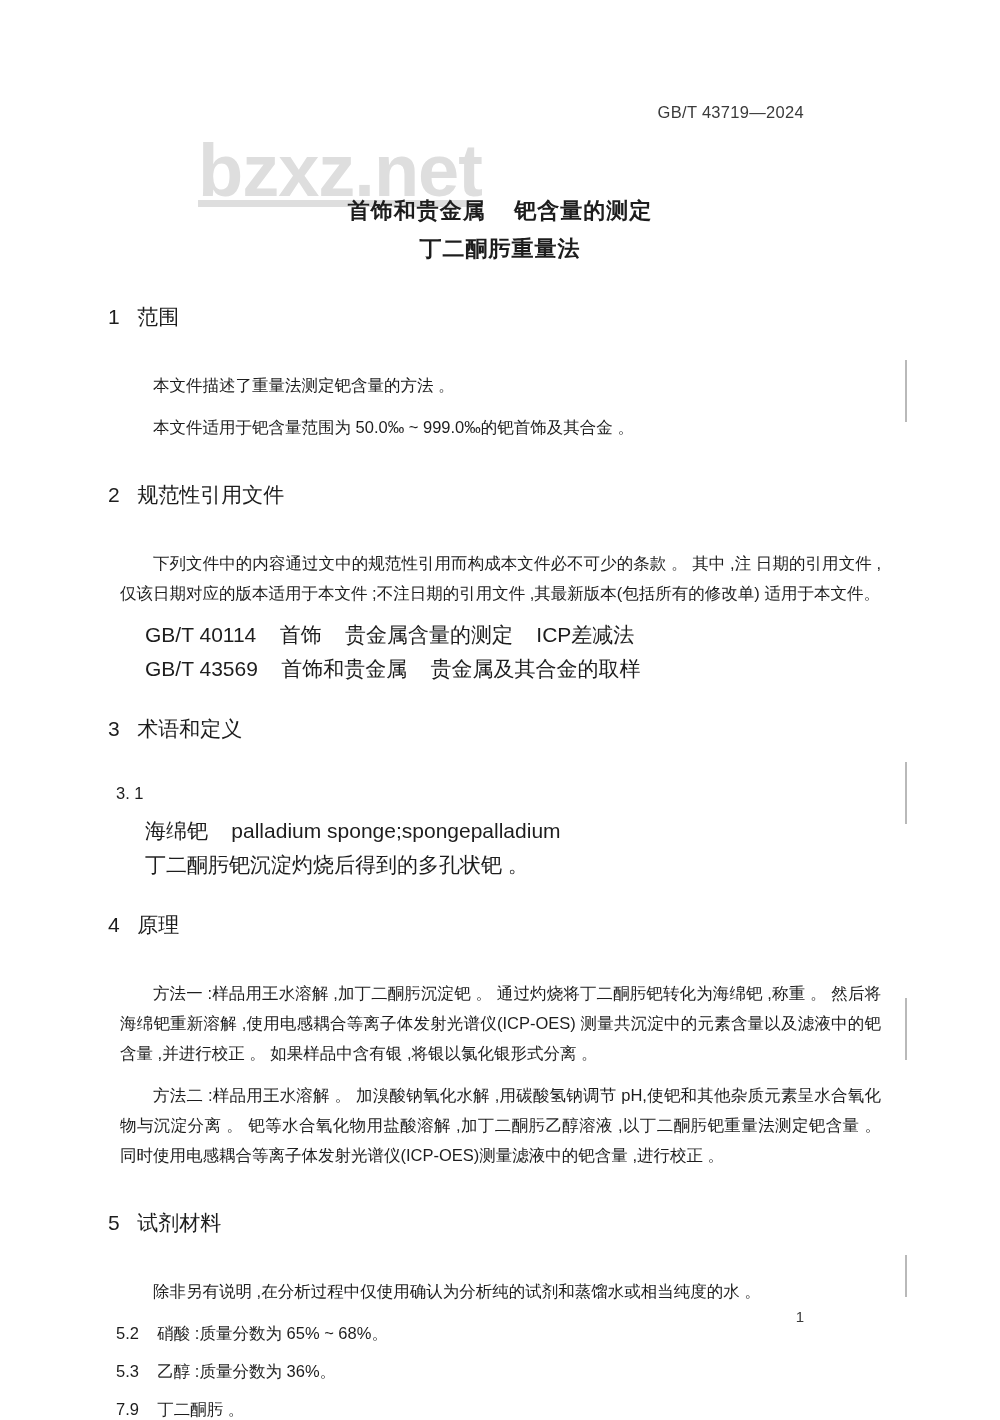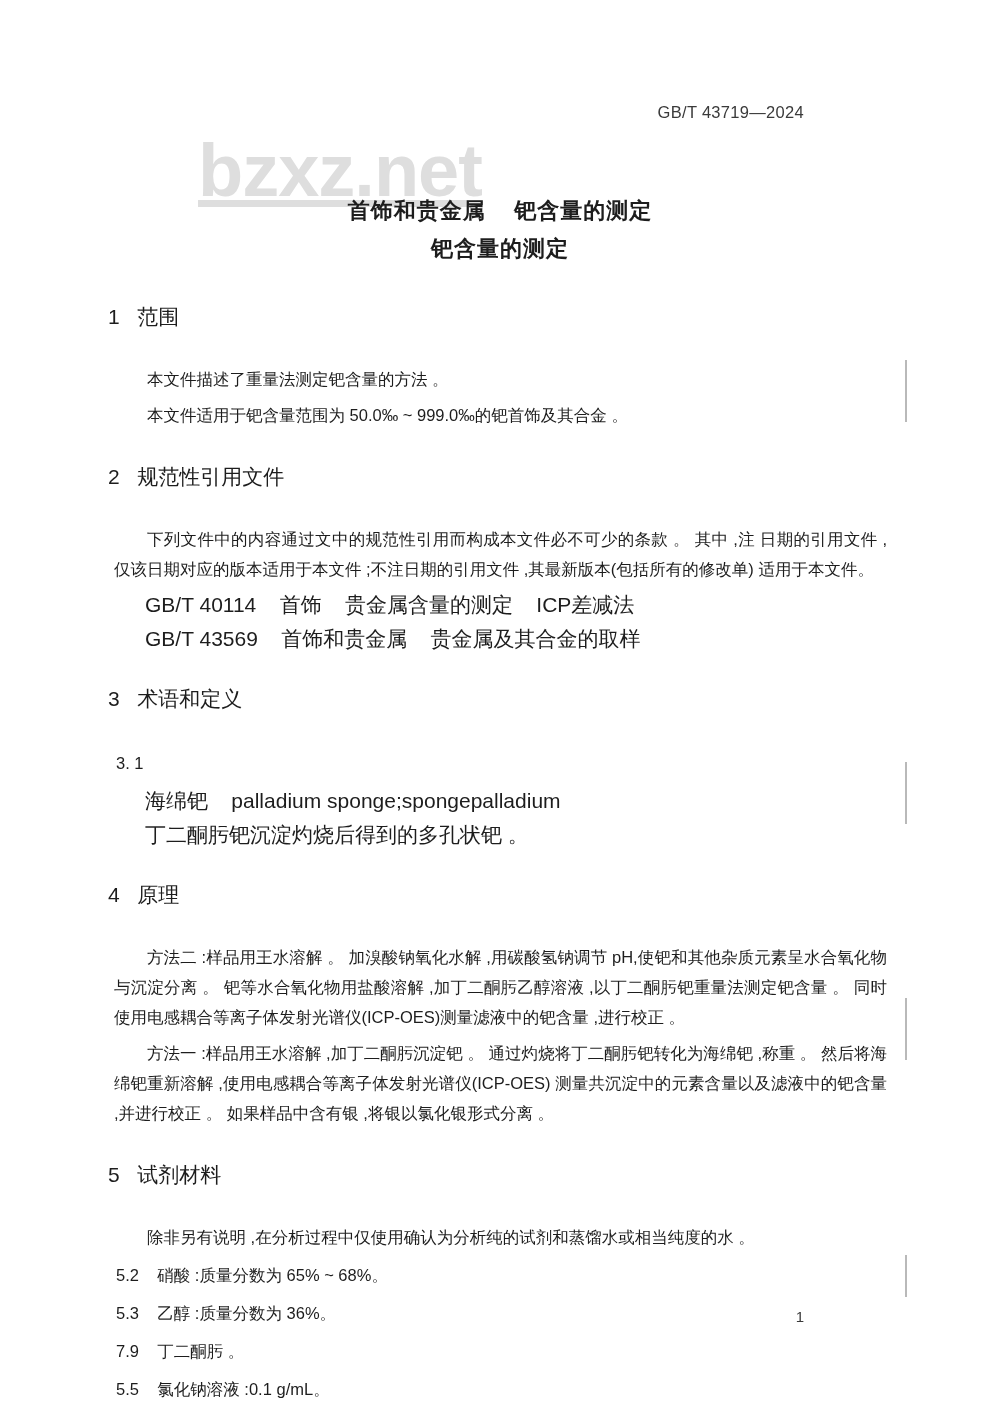--- a/index.html
+++ b/index.html
@@ -82,21 +82,21 @@
     margin: 0;
     padding: 0;
     white-space: pre;
     line-height: 22px;
   }
 
   .para {
     font-size: 16.5px;
     line-height: 30px;
     color: #1d1d1d;
-    margin: 6px;
+    margin: 12px;
     text-align: justify;
     text-justify: inter-ideograph;
   }
   .para.indent { text-indent: 33px; }
   .para.nowrap { white-space: pre; }
 
   .spacer-lg { height: 30px; }
 
   .hang {
     font-size: 21px;
@@ -136,21 +136,21 @@
 <body>
 
 <div class="page">
 
   <div class="header-std-no">GB/T 43719—2024</div>
 
   <div class="watermark">bzxz.net</div>
 
   <div class="title-block">
     <div class="title-line">首饰和贵金属    钯含量的测定</div>
-    <div class="title-line">钯含量的测定</div>
+    <div class="title-line">丁二酮肟重量法</div>
   </div>
 
   <div class="change-bar" style="left:905px; top:360px; height:62px;"></div>
   <div class="change-bar" style="left:905px; top:762px; height:62px;"></div>
   <div class="change-bar" style="left:905px; top:998px; height:62px;"></div>
   <div class="change-bar" style="left:905px; top:1255px; height:42px;"></div>
 
   <div class="body-col">
 
     <div class="clause-head">1   范围</div>
@@ -171,22 +171,22 @@
     <div class="clause-head">3   术语和定义</div>
     <div class="spacer-lg"></div>
     <p class="flush">3. 1</p>
     <p class="hang">海绵钯    palladium sponge;spongepalladium</p>
     <p class="hang">丁二酮肟钯沉淀灼烧后得到的多孔状钯 。</p>
 
     <div class="spacer-lg"></div>
 
     <div class="clause-head">4   原理</div>
     <div class="spacer-lg"></div>
+    <p class="para indent">方法一 :样品用王水溶解 ,加丁二酮肟沉淀钯 。 通过灼烧将丁二酮肟钯转化为海绵钯 ,称重 。 然后将海绵钯重新溶解 ,使用电感耦合等离子体发射光谱仪(ICP-OES) 测量共沉淀中的元素含量以及滤液中的钯含量 ,并进行校正 。 如果样品中含有银 ,将银以氯化银形式分离 。</p>
     <p class="para indent">方法二 :样品用王水溶解 。 加溴酸钠氧化水解 ,用碳酸氢钠调节 pH,使钯和其他杂质元素呈水合氧化物与沉淀分离 。 钯等水合氧化物用盐酸溶解 ,加丁二酮肟乙醇溶液 ,以丁二酮肟钯重量法测定钯含量 。 同时使用电感耦合等离子体发射光谱仪(ICP-OES)测量滤液中的钯含量 ,进行校正 。</p>
-    <p class="para indent">方法一 :样品用王水溶解 ,加丁二酮肟沉淀钯 。 通过灼烧将丁二酮肟钯转化为海绵钯 ,称重 。 然后将海绵钯重新溶解 ,使用电感耦合等离子体发射光谱仪(ICP-OES) 测量共沉淀中的元素含量以及滤液中的钯含量 ,并进行校正 。 如果样品中含有银 ,将银以氯化银形式分离 。</p>
 
     <div class="spacer-lg"></div>
 
     <div class="clause-head">5   试剂材料</div>
     <div class="spacer-lg"></div>
     <p class="para indent nowrap">除非另有说明 ,在分析过程中仅使用确认为分析纯的试剂和蒸馏水或相当纯度的水 。</p>
     <p class="flush">5.2    硝酸 :质量分数为 65% ~ 68%。</p>
     <p class="flush">5.3    乙醇 :质量分数为 36%。</p>
     <p class="flush">7.9    丁二酮肟 。</p>
     <p class="flush">5.5    氯化钠溶液 :0.1 g/mL。</p>

